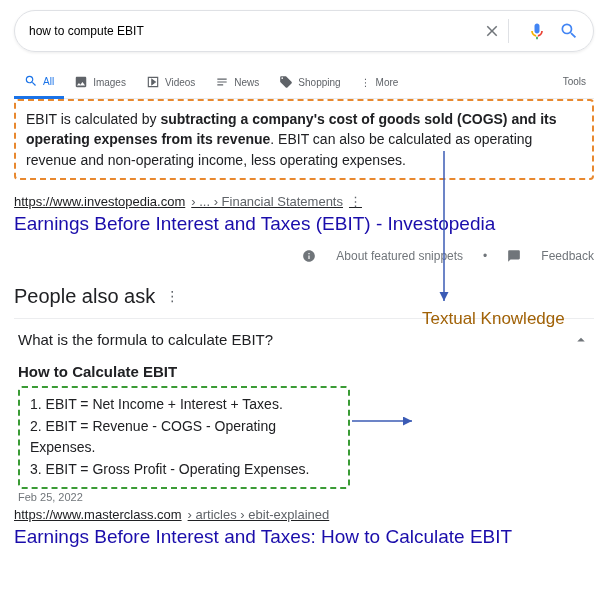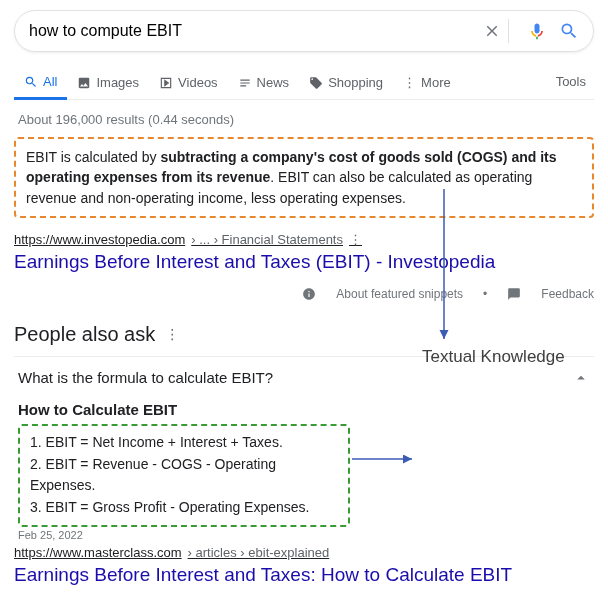--- a/index.html
+++ b/index.html
@@ -1,22 +1,22 @@
 <!DOCTYPE html>
 <html><head>
 <meta charset="utf-8">
 <style>
 * { margin: 0; padding: 0; box-sizing: border-box; }
 body { font-family: Arial, sans-serif; background: #fff; color: #202124; width: 608px; font-size: 14px; }
 .wrap { padding: 10px 14px; }
 .search-bar { display: flex; align-items: center; border: 1px solid #dfe1e5; border-radius: 24px; padding: 8px 14px; box-shadow: 0 1px 3px rgba(0,0,0,0.08); }
-.search-bar input { flex: 1; border: none; outline: none; font-size: 16px; }
+.search-bar input { flex: 1; border: none; outline: none; font-size: 12px; }
 .sb-icon { width: 20px; height: 20px; margin-left: 12px; display: flex; align-items: center; justify-content: center; }
 .divider-v { width: 1px; height: 24px; background: #dfe1e5; margin: 0 6px; }
-.tabs { display: flex; align-items: center; margin-top: 12px; border-bottom: 1px solid #ebebeb; font-size: 13px; color: #5f6368; }
+.tabs { display: flex; align-items: center; margin-top: 12px; border-bottom: 1px solid #ebebeb; font-size: 10px; color: #5f6368; }
 .tab { display: flex; align-items: center; gap: 5px; padding: 10px 10px 8px; cursor: pointer; }
 .tab.active { color: #1a73e8; border-bottom: 3px solid #1a73e8; margin-bottom: -1px; }
 .tab .ti { width: 14px; height: 14px; }
 .spacer { flex: 1; }
 .tools { padding: 10px 8px; color: #5f6368; }
 .stats { color: #70757a; font-size: 13px; margin: 12px 0 10px 4px; }
 .snippet-box { border: 2px dashed #e8882e; border-radius: 4px; padding: 8px 10px; line-height: 1.45; font-size: 14px; }
 .url-line { color: #202124; font-size: 13px; margin-top: 14px; display: flex; align-items: center; gap: 6px; text-decoration: underline; }
 .url-host { color: #202124; }
 .url-path { color: #5f6368; }
@@ -25,21 +25,21 @@
 .fb-row .dot { color: #70757a; }
 .paa-head { display: flex; align-items: center; gap: 10px; margin-top: 22px; }
 .paa-head h2 { font-size: 20px; font-weight: 400; }
 .paa-q { display: flex; justify-content: space-between; align-items: center; padding: 12px 4px; border-top: 1px solid #ecedef; font-size: 15px; cursor: pointer; margin-top: 10px; }
 .paa-a { padding: 2px 4px 0; }
 .paa-a strong { display: block; font-size: 15px; margin-bottom: 6px; }
 .formula-box { border: 2px dashed #3a9b35; border-radius: 4px; padding: 6px 8px; width: 332px; font-size: 14px; line-height: 1.55; }
 .formula-box ol { list-style-position: inside; padding-left: 2px; }
 .date { color: #70757a; font-size: 11px; margin-top: 2px; }
 .ann { position: absolute; font-size: 17px; }
-.ann.orange { color: #404040; }
+.ann.orange { color: #a16207; }
 .ann.green { color: #3a9b35; }
 .rel { position: relative; }
 svg { display: block; }
 .kebab { color: #5f6368; }
 </style>
 </head>
 <body>
 
 <div class="wrap">
 
@@ -99,21 +99,20 @@
       <span>Shopping</span>
     </div>
     <div class="tab">
       <span class="kebab">⋮</span>
       <span>More</span>
     </div>
     <div class="spacer"></div>
     <div class="tools">Tools</div>
   </div>
 
-  <div class="stats">About 196,000 results (0.44 seconds)</div>
 
   <div class="rel">
     <div class="snippet-box">
       <span>EBIT is calculated by </span><b>subtracting a company's cost of goods sold (COGS) and its operating expenses from its revenue</b><span>. EBIT can also be calculated as operating revenue and non-operating income, less operating expenses.</span>
     </div>
 
     <div class="url-line">
       <span class="url-host">https://www.investopedia.com</span>
       <span class="url-path"> › ... › Financial Statements</span>
       <span class="kebab">⋮</span>

